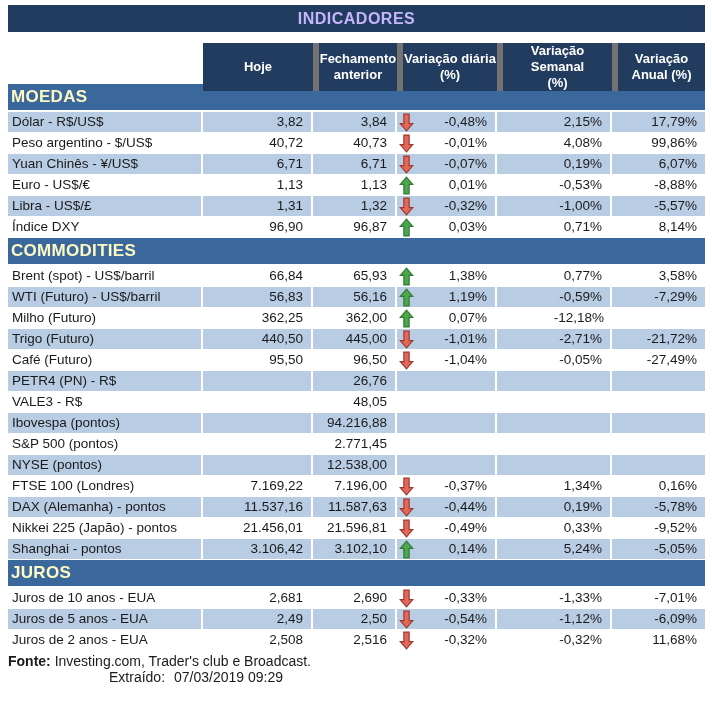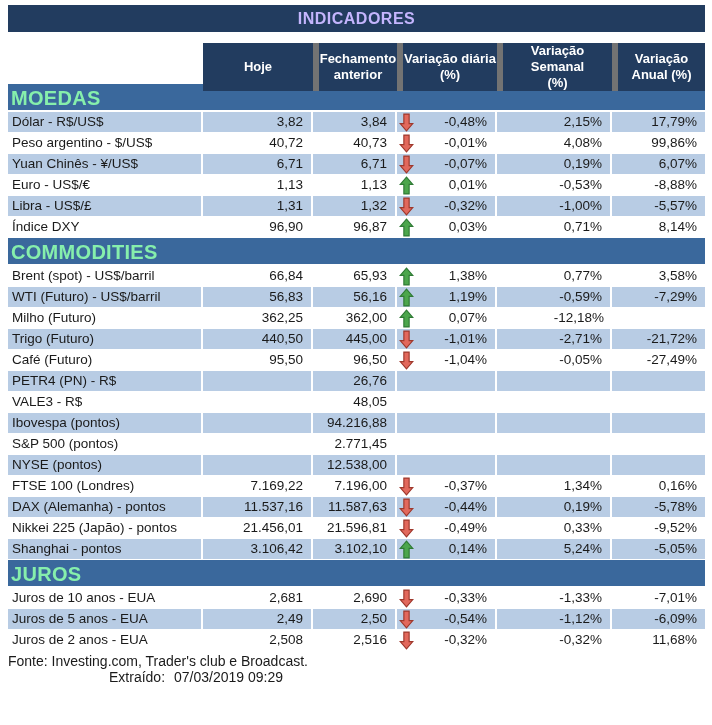--- a/index.html
+++ b/index.html
@@ -28,22 +28,22 @@
   }
   .hcell{
     background:var(--header-bg);color:#fff;font-weight:bold;font-size:13px;
     display:flex;flex-direction:column;align-items:center;justify-content:center;
     text-align:center;line-height:16px;
   }
   .hcell.spacer{background:transparent}
   .hcell.divided{border-left:6px solid #737373}
   .tbl{margin-top:1px}
   .band{
-    height:26px;background:var(--band-bg);color:#86efac;font-weight:bold;
-    font-size:20px;display:flex;align-items:flex-start;
+    height:26px;background:var(--band-bg);color:#fef9c3;font-weight:bold;
+    font-size:17px;display:flex;align-items:flex-start;
     padding:3px 0 0 3px;margin-bottom:2px;letter-spacing:.3px;
   }
   .row{
     display:grid;grid-template-columns:195px 110px 84px 100px 115px 93px;
     height:21px;border-bottom:1px solid #fff;
   }
   .cell{
     font-size:13.5px;display:flex;align-items:center;overflow:hidden;
     border-right:2px solid #fff;background:transparent;line-height:20px;
   }
@@ -51,21 +51,21 @@
   .row.shaded .cell{background:var(--row-shaded-bg)}
   .cell.lbl{padding-left:4px;justify-content:flex-start}
   .cell.num{padding-right:8px;justify-content:flex-end}
   .cell.diaria{position:relative}
   .arrow-wrap{
     position:absolute;left:1px;top:0;width:16px;height:20px;
     display:flex;align-items:center;justify-content:center;
   }
   .arrow-wrap svg{display:block}
   .footer{margin-top:2px;font-size:14px;line-height:16px}
-  .footer .bold{font-weight:normal}
+  .footer .bold{font-weight:bold}
   .extraido{padding-left:101px}
   .extraido .val{margin-left:9px}
 </style>
 </head>
 <body>
 
 <div class="sheet">
   <div class="title-bar">INDICADORES</div>
   <div class="header-row">
       <div class="hcell spacer"></div>

